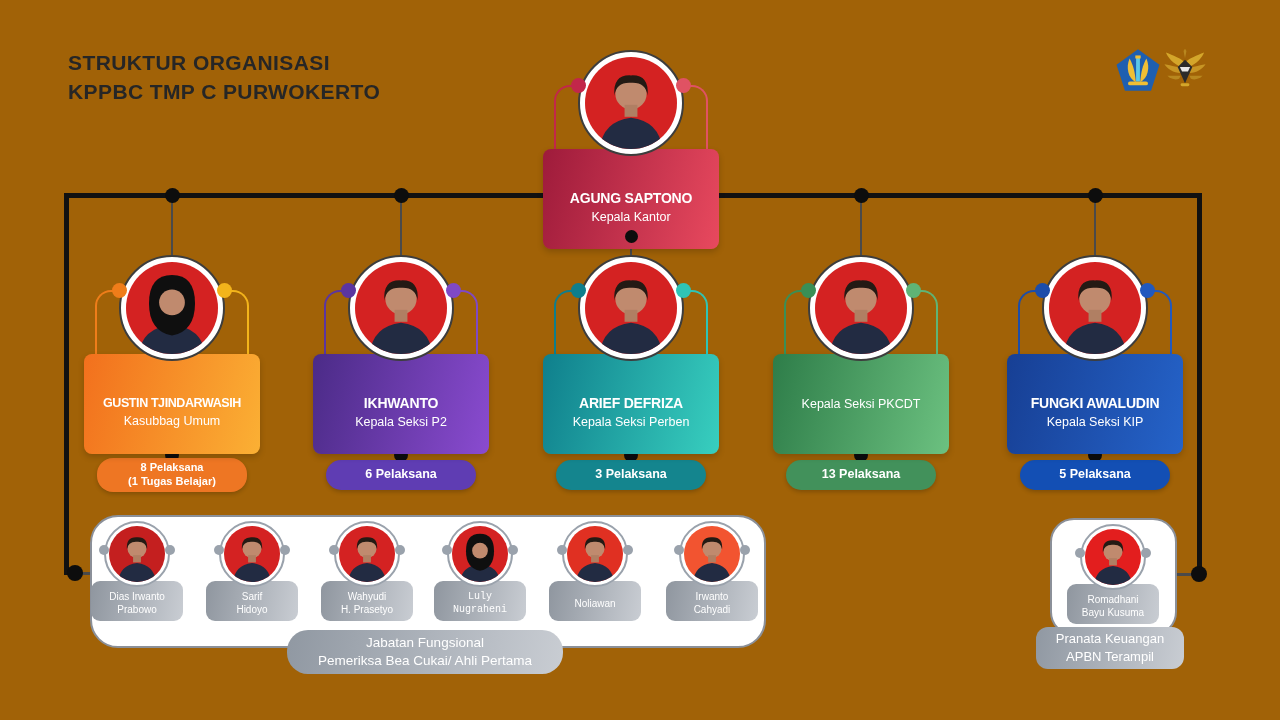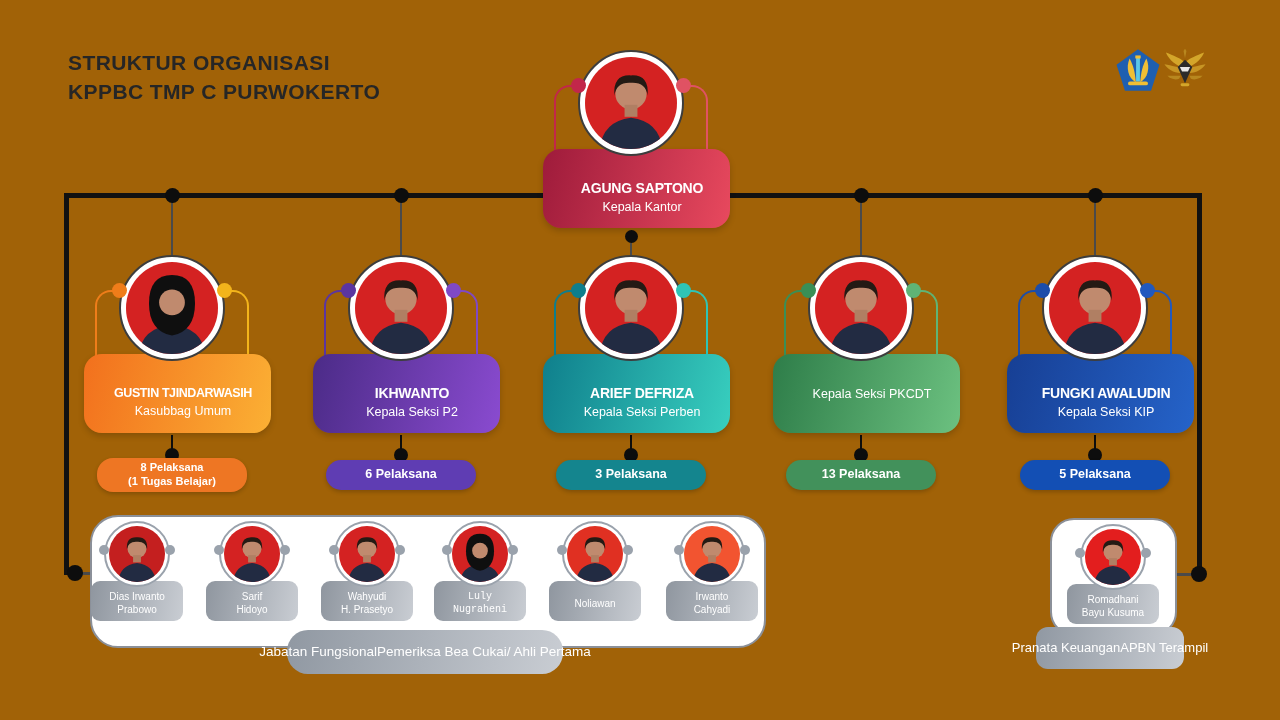--- a/index.html
+++ b/index.html
@@ -21,24 +21,24 @@
       background:#ffffff;border:2px solid #3d3d3d;box-sizing:border-box;z-index:2;}
   .bigcard .photo{position:absolute;left:5px;top:5px;width:92px;height:92px;border-radius:50%;
       overflow:hidden;background:var(--pbg,#d42222);}
   .photo svg{width:100%;height:100%;display:block;}
   .bracket{position:absolute;top:35px;width:26px;height:72px;box-sizing:border-box;z-index:1;}
   .bracket.bl{left:13px;border-top:2px solid var(--dl);border-left:2px solid var(--dl);border-top-left-radius:16px;}
   .bracket.br{right:13px;border-top:2px solid var(--dr);border-right:2px solid var(--dr);border-top-right-radius:16px;}
   .sdot{position:absolute;top:28px;width:15px;height:15px;border-radius:50%;z-index:4;}
   .sdot.l{left:30px;background:var(--dl);}
   .sdot.r{right:30px;background:var(--dr);}
-  .cardbody{position:absolute;left:2px;top:99px;width:176px;height:79px;border-radius:18px;
+  .cardbody{position:absolute;left:2px;top:99px;width:176px;height:100px;border-radius:8px;
       background:linear-gradient(105deg,var(--g1),var(--g2));z-index:1;
       display:flex;flex-direction:column;justify-content:center;align-items:center;gap:4px;
-      box-shadow:0 3px 6px rgba(0,0,0,.18);padding-left:11px;}
+      box-shadow:0 3px 6px rgba(0,0,0,.18);}
   .pname{color:#ffffff;font-weight:700;font-size:14px;letter-spacing:-.2px;white-space:nowrap;padding-top:16px;}
   .pname.tight{font-size:12.5px;letter-spacing:-.4px;}
   .prole{color:#ffffff;font-size:12.5px;white-space:nowrap;}
 
   
   .pin-line{position:absolute;left:89px;top:180px;width:2px;height:14px;background:#0d0d0d;}
   .pin-dot{position:absolute;left:83px;top:193px;width:14px;height:14px;border-radius:50%;background:#0d0d0d;}
   .badge{position:absolute;left:15px;top:205px;width:150px;min-height:30px;border-radius:16px;
       background:var(--bdg,#888);color:#ffffff;font-weight:700;font-size:12.5px;
       display:flex;flex-direction:column;justify-content:center;align-items:center;line-height:1.25;
@@ -55,21 +55,21 @@
   .minicard .sdot.l{left:17px;background:#9aa2ac;}
   .minicard .sdot.r{right:17px;background:#9aa2ac;}
   .plate{position:absolute;left:9px;top:60px;width:92px;height:40px;border-radius:9px;
       background:linear-gradient(100deg,#8f969f,#c9cdd3);z-index:1;color:#ffffff;font-size:10px;
       display:flex;flex-direction:column;justify-content:center;align-items:center;line-height:1.3;
       padding-top:4px;box-sizing:border-box;}
 
   
   .groupbox{position:absolute;border:2px solid #8b9099;border-radius:28px;background:#ffffff;box-sizing:border-box;}
   .gpill{position:absolute;border-radius:21px;background:linear-gradient(100deg,#9098a2,#c9cdd3);
-      color:#ffffff;font-size:13.5px;display:flex;justify-content:center;
+      color:#ffffff;font-size:13.5px;display:flex;flex-direction:column;justify-content:center;
       align-items:center;line-height:1.35;z-index:5;white-space:nowrap;}
 
   
   .logo{position:absolute;}
 </style>
 </head>
 <body>
 
 <div id="canvas">
 

